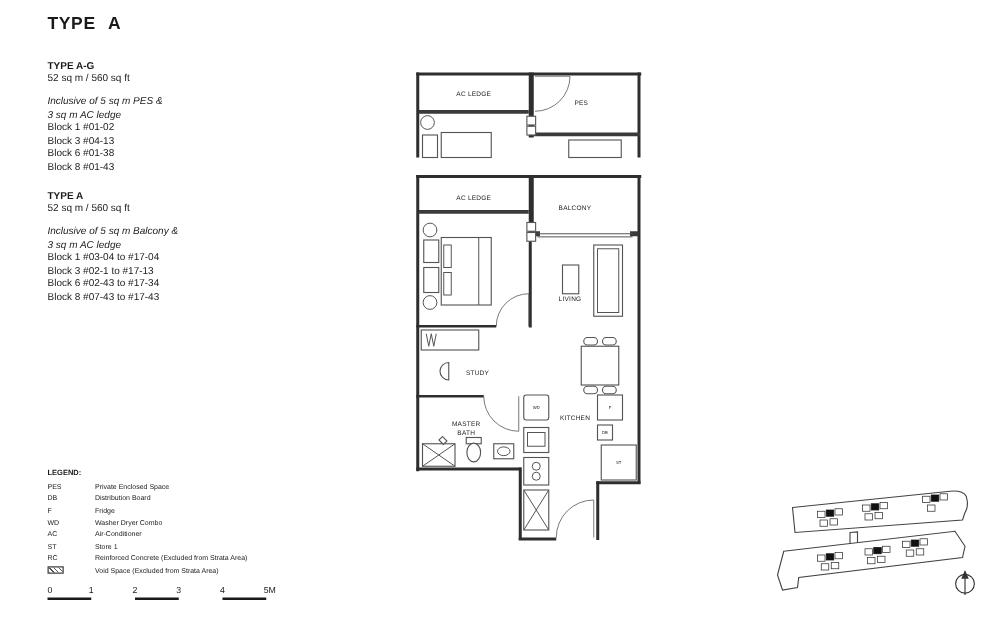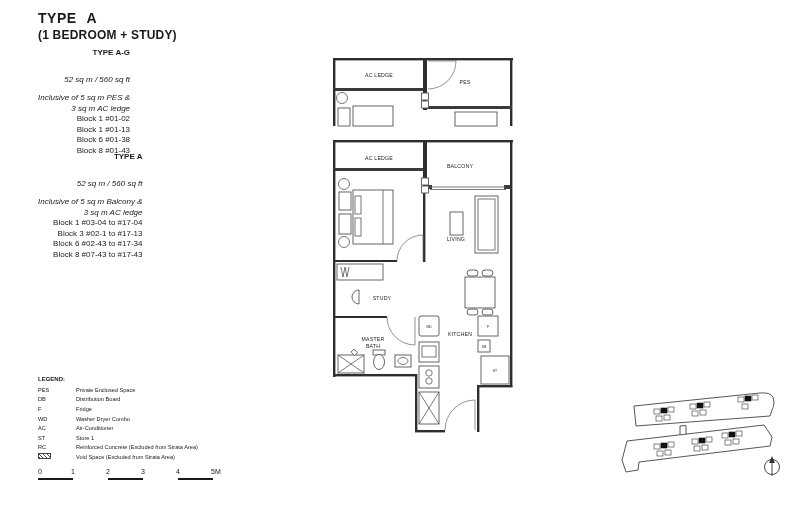--- a/index.html
+++ b/index.html
@@ -5,25 +5,25 @@
   * { margin:0; padding:0; box-sizing:border-box; }
   html,body { background:#ffffff; }
   .page {
     position:relative; width:800px; height:480px; background:#ffffff;
     font-family:"Liberation Sans", sans-serif; color:#1a1a1a; overflow:hidden;
   }
   
   .info-col { position:absolute; left:38px; top:10px; width:270px; }
   .title { font-size:14px; font-weight:bold; word-spacing:6px; letter-spacing:0.5px; }
   .subtitle { font-size:12px; font-weight:bold; margin-top:2px; letter-spacing:0.2px; }
-  .variant { margin-top:0;text-align:right; }
+  .variant { margin-top:0; }
   .variant-a-g { position:absolute; left:0; top:38px; }
   .variant-a   { position:absolute; left:0; top:142px; }
   .v-name { font-size:8px; font-weight:bold; }
-  .v-area { font-size:8px; margin-top:18px;font-style:italic; }
+  .v-area { font-size:8px; margin-top:1px; }
   .v-inc  { font-size:8px; margin-top:9px; line-height:1.32;font-style:italic; }
   .v-blocks { font-size:8px; line-height:1.32; }
   
   .legend { position:absolute; left:38px; top:376px; width:250px; }
   .legend-title { font-size:6px; font-weight:bold; margin-bottom:3px; }
   .legend-row { display:flex; align-items:center; height:9.6px; }
   .legend-abbr { width:38px; font-size:5.6px; flex:0 0 38px; }
   .legend-label { font-size:5.6px; }
   .void-hatch {
     display:inline-block; width:13px; height:6px; border:0.8px solid #444;
@@ -53,32 +53,31 @@
   .sp-unit { stroke:#333; stroke-width:0.6; fill:#fff; }
   .sp-unit-hl { stroke:#111; stroke-width:0.6; fill:#111; }
 </style>
 </head>
 <body>
 
 <div class="page">
 
   <div class="info-col">
     <div class="title">TYPE A</div>
-    <div class="subtitle">(1 BEDROOM + STUDY)</div>
 
     <div class="variant variant-a-g">
       <div class="v-name">TYPE A-G</div>
       <div class="v-area">52 sq m / 560 sq ft</div>
       <div class="v-inc">
         <div>Inclusive of 5 sq m PES &amp;</div>
         <div>3 sq m AC ledge</div>
       </div>
       <div class="v-blocks">
         <div>Block 1 #01-02</div>
-        <div>Block 1 #01-13</div>
+        <div>Block 3 #04-13</div>
         <div>Block 6 #01-38</div>
         <div>Block 8 #01-43</div>
       </div>
     </div>
 
     <div class="variant variant-a">
       <div class="v-name">TYPE A</div>
       <div class="v-area">52 sq m / 560 sq ft</div>
       <div class="v-inc">
         <div>Inclusive of 5 sq m Balcony &amp;</div>

